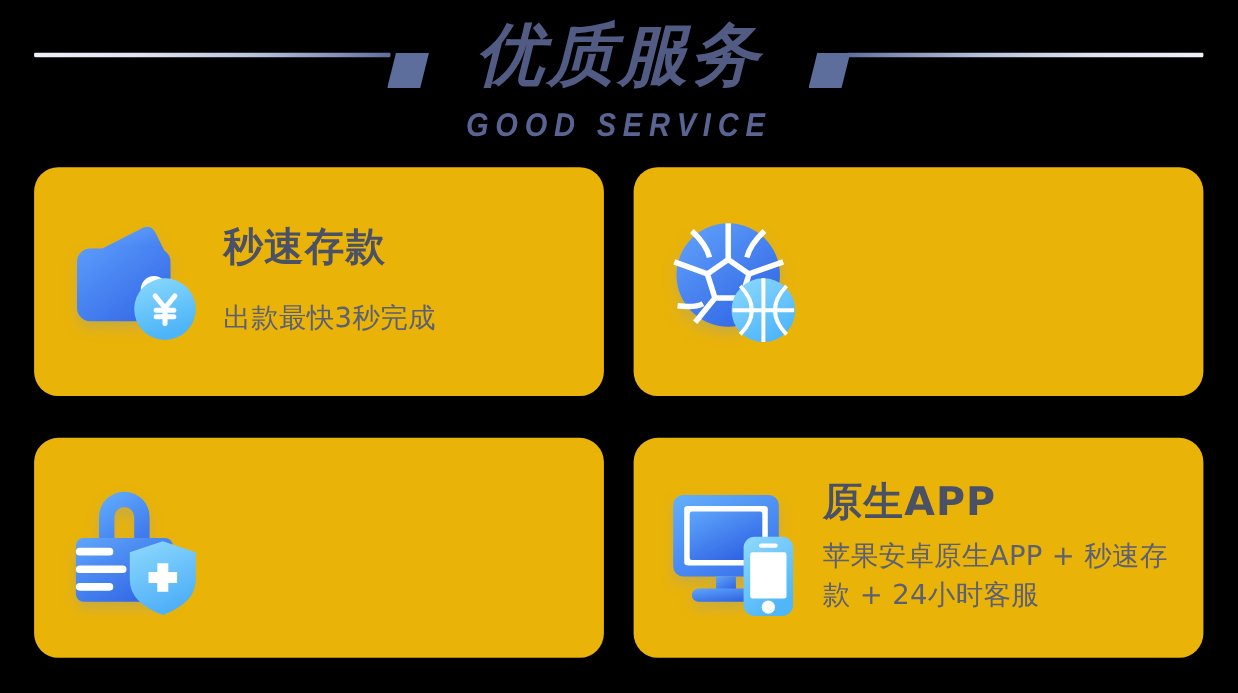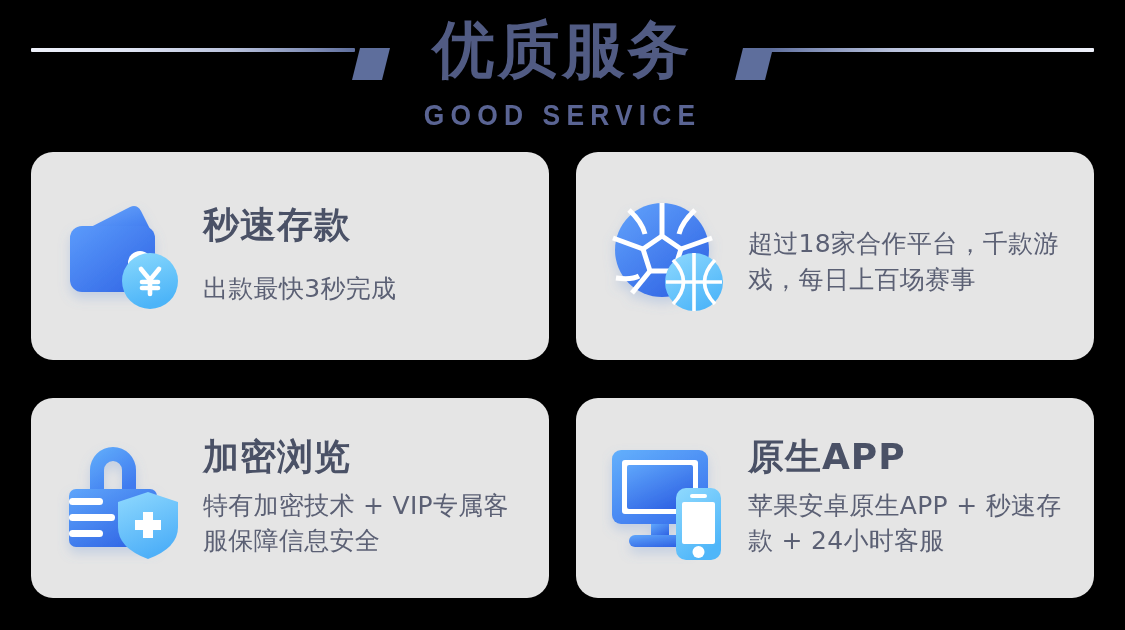--- a/index.html
+++ b/index.html
@@ -3,21 +3,21 @@
 <meta charset="utf-8">
 <style>
   * { margin:0; padding:0; box-sizing:border-box; }
   html,body{
     width:1125px; height:630px; background:#000; overflow:hidden;
     font-family:"Liberation Sans","DejaVu Sans",sans-serif;
   }
   .page{ position:relative; width:1125px; height:630px; background:#000; }
 
   
-  .header{ position:absolute; left:0; top:0; width:1120px; height:150px; }
+  .header{ position:absolute; left:0; top:0; width:1120px; height:150px;font-style:italic; }
 
   .deco{ position:absolute; top:48px; height:32px; }
   .deco .bar{
     position:absolute; top:0; height:4px; border-radius:1px;
   }
   .deco .slab{
     position:absolute; top:0; width:38px; height:32px;
     background:#5e6e9c;
   }
 
@@ -63,21 +63,21 @@
   
   .grid{
     position:absolute; left:31px; top:152px;
     width:1063px; height:446px;
     display:grid;
     grid-template-columns:518px 518px;
     grid-template-rows:208px 200px;
     column-gap:27px; row-gap:38px;
   }
   .card{
-    background:#e5e5e5; border-radius:22px;
+    background:#eab308; border-radius:22px;
     display:flex; align-items:center;
     padding:0 20px 0 26px;
     overflow:hidden;
   }
 
   .icon-wrap{
     width:132px; min-width:132px; height:132px;
     position:relative; margin-right:14px;
   }
   .icon-wrap svg{ display:block; width:132px; height:132px; }
@@ -195,21 +195,20 @@
           <circle cx="92" cy="92" r="29" fill="url(#b1)"></circle>
           <g stroke="#ffffff" stroke-width="3.6" fill="none">
             <path d="M92 63 L92 121"></path>
             <path d="M64 92 L120 92"></path>
             <path d="M71 70 Q92 92 71 114"></path>
             <path d="M113 70 Q92 92 113 114"></path>
           </g>
         </svg>
       </div>
       <div class="card-text">
-        <div class="card-desc">超过18家合作平台，千款游戏，每日上百场赛事</div>
       </div>
     </div>
 
     <div class="card">
       <div class="icon-wrap">
         <svg viewBox="0 0 132 132" xmlns="http://www.w3.org/2000/svg">
           <defs>
             <linearGradient id="l1" x1="0" y1="0" x2="0.7" y2="1">
               <stop offset="0" stop-color="#63b0fc"></stop>
                 <stop offset="1" stop-color="#3f7aef"></stop>
@@ -232,24 +231,20 @@
             <g fill="#ffffff">
               <rect x="12" y="66" width="34" height="7" rx="3.5"></rect>
               <rect x="12" y="82" width="46" height="7" rx="3.5"></rect>
               <rect x="12" y="98" width="34" height="7" rx="3.5"></rect>
             </g>
           </g>
           <path d="M91 60 L121 70 L121 95 Q121 116 91 127 Q61 116 61 95 L61 70 Z" fill="url(#l3)"></path>
           <path d="M86 80 L96 80 L96 88 L104 88 L104 98 L96 98 L96 106 L86 106 L86 98 L78 98 L78 88 L86 88 Z" fill="#ffffff"></path>
         </svg>
       </div>
-      <div class="card-text">
-        <div class="card-title">加密浏览</div>
-        <div class="card-desc">特有加密技术 + VIP专属客服保障信息安全</div>
-      </div>
     </div>
 
     <div class="card">
       <div class="icon-wrap">
         <svg viewBox="0 0 132 132" xmlns="http://www.w3.org/2000/svg">
           <defs>
             <linearGradient id="m1" x1="0" y1="0" x2="0.7" y2="1">
               <stop offset="0" stop-color="#63b0fc"></stop>
                 <stop offset="1" stop-color="#3b74ee"></stop>
             </linearGradient>

